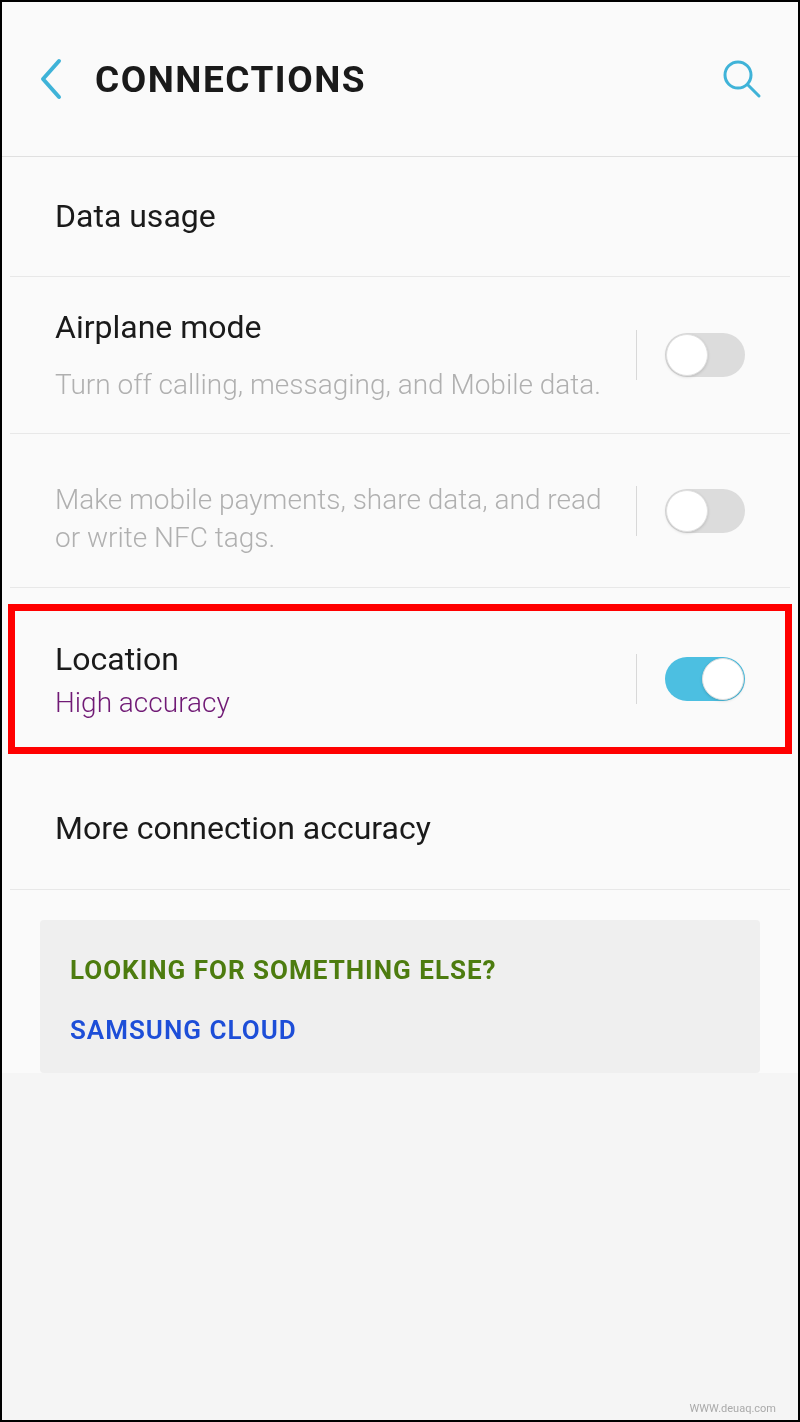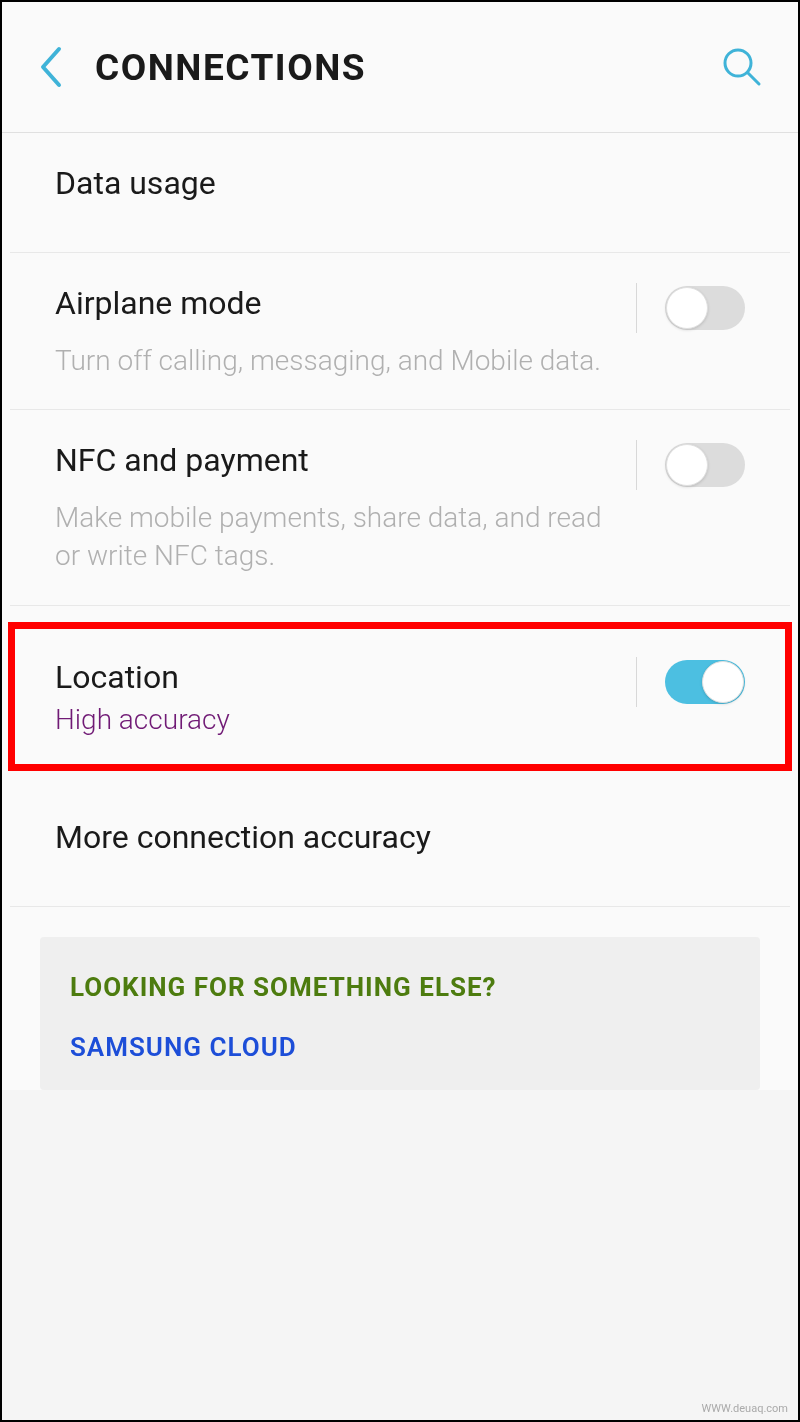--- a/index.html
+++ b/index.html
@@ -14,21 +14,21 @@
       background: #f5f5f5;
       border: 2px solid #000;
       position: relative;
     }
     .header {
       display: flex;
       align-items: center;
       padding: 28px 35px;
       background: #fafafa;
       border-bottom: 1px solid #e0e0e0;
-      height: 131px;
+      height: 155px;
     }
     .back-btn {
       color: #3fb3d8;
       margin-right: 30px;
       display: flex;
       align-items: center;
       cursor: pointer;
     }
     .header-title {
       font-size: 37px;
@@ -42,21 +42,21 @@
       display: flex;
       align-items: center;
       cursor: pointer;
     }
     .content {
       background: #fafafa;
       padding: 0 8px;
     }
     .setting-row {
       display: flex;
-      align-items: flex-start;
+      align-items: center;
       padding: 30px 45px;
       border-bottom: 1px solid #e8e8e8;
       min-height: 120px;
     }
     .setting-text {
       flex: 1;
     }
     .setting-title {
       font-size: 32px;
       color: #1a1a1a;
@@ -140,21 +140,21 @@
     }
     .looking-link {
       font-size: 26px;
       font-weight: 600;
       letter-spacing: 1px;
       color: #1d4ed8;
     }
     .watermark {
       position: absolute;
       bottom: 5px;
-      right: 10px;
+      right: 22px;
       font-size: 11px;
       color: #aaa;
       text-align: center;
     }
   </style>
 </head>
 <body>
 
 <div class="header">
   <div class="back-btn">
@@ -187,21 +187,20 @@
     <div class="toggle-wrap">
       <div class="toggle-divider"></div>
       <div class="toggle toggle-off">
         <div class="toggle-knob"></div>
       </div>
     </div>
   </div>
 
   <div class="setting-row">
     <div class="setting-text">
-      <div class="setting-title">NFC and payment</div>
       <div class="setting-subtitle">Make mobile payments, share data, and read or write NFC tags.</div>
     </div>
     <div class="toggle-wrap">
       <div class="toggle-divider"></div>
       <div class="toggle toggle-off">
         <div class="toggle-knob"></div>
       </div>
     </div>
   </div>
 

